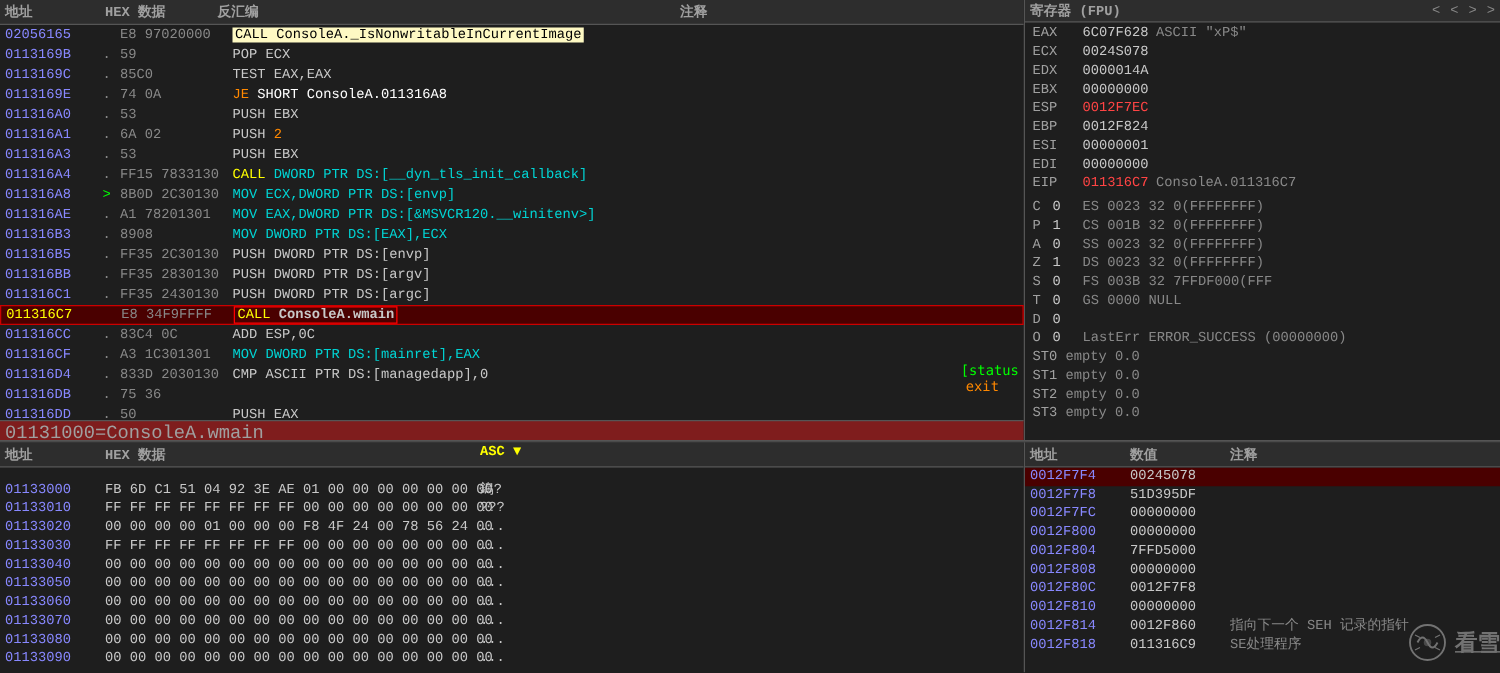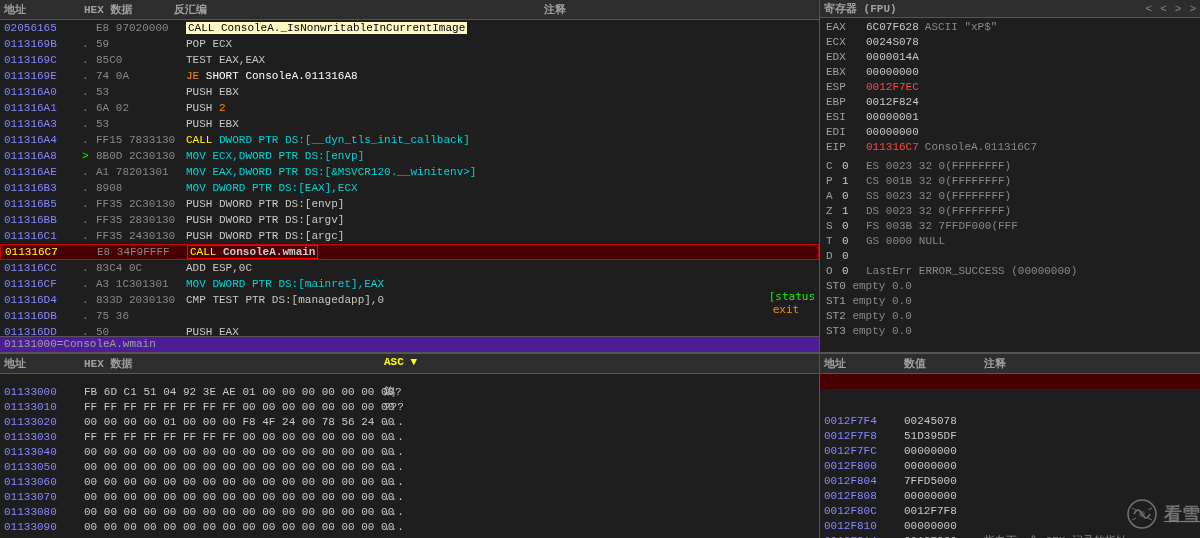--- a/index.html
+++ b/index.html
@@ -75,24 +75,24 @@
       overflow: hidden;
     }
 
     .cell-addr { width: 80px; color: #8888ff; }
     .cell-hex  { width: 90px; color: #888888; }
     .cell-asm  { width: 370px; }
     .cell-comment { flex: 1; color: #888888; }
 
     
     .status-bar {
-      background: #4c1d95;
+      background: #7f1d1d;
       padding: 1px 4px;
       color: #a0a0a0;
-      font-size: 11px;
+      font-size: 15px;
       border-top: 1px solid #555;
       height: 16px;
     }
 
     
     .regs-panel {
       width: 380px;
       display: flex;
       flex-direction: column;
       background: #1e1e1e;
@@ -247,21 +247,20 @@
 
     .stack-row {
       display: flex;
       height: 15px;
       line-height: 15px;
     }
 
     .stack-cell {
       padding: 0 4px;
       white-space: nowrap;
-      margin-top: 40px;
     }
 
     .stack-addr { width: 80px; color: #8888ff; }
     .stack-val  { width: 80px; color: #c8c8c8; }
     .stack-comment { flex: 1; color: #888888; }
 
     .stack-esp { background: #4a0000; }
 
     
     .watermark {
@@ -421,21 +420,21 @@
           <div class="disasm-cell cell-addr">011316CF</div>
           <div style="width: 12px; padding: 0px 2px; color: rgb(136, 136, 136);">.</div>
           <div class="disasm-cell cell-hex">A3 1C301301</div>
           <div class="disasm-cell cell-asm"><span style="color: rgb(0, 212, 212);">MOV DWORD PTR DS:[mainret],EAX</span></div>
           <div class="disasm-cell cell-comment"></div>
         </div>
         <div class="disasm-row">
           <div class="disasm-cell cell-addr">011316D4</div>
           <div style="width: 12px; padding: 0px 2px; color: rgb(136, 136, 136);">.</div>
           <div class="disasm-cell cell-hex">833D 2030130</div>
-          <div class="disasm-cell cell-asm" style="color: rgb(200, 200, 200);">CMP TEST PTR DS:[managedapp],0</div>
+          <div class="disasm-cell cell-asm" style="color: rgb(200, 200, 200);">CMP ASCII PTR DS:[managedapp],0</div>
           <div class="disasm-cell cell-comment"></div>
         </div>
         <div class="disasm-row">
           <div class="disasm-cell cell-addr">011316DB</div>
           <div style="width: 12px; padding: 0px 2px; color: rgb(136, 136, 136);">.</div>
           <div class="disasm-cell cell-hex">75 36</div>
           <div class="disasm-cell cell-comment"></div>
         </div>
         <div class="disasm-row">
           <div class="disasm-cell cell-addr">011316DD</div>

